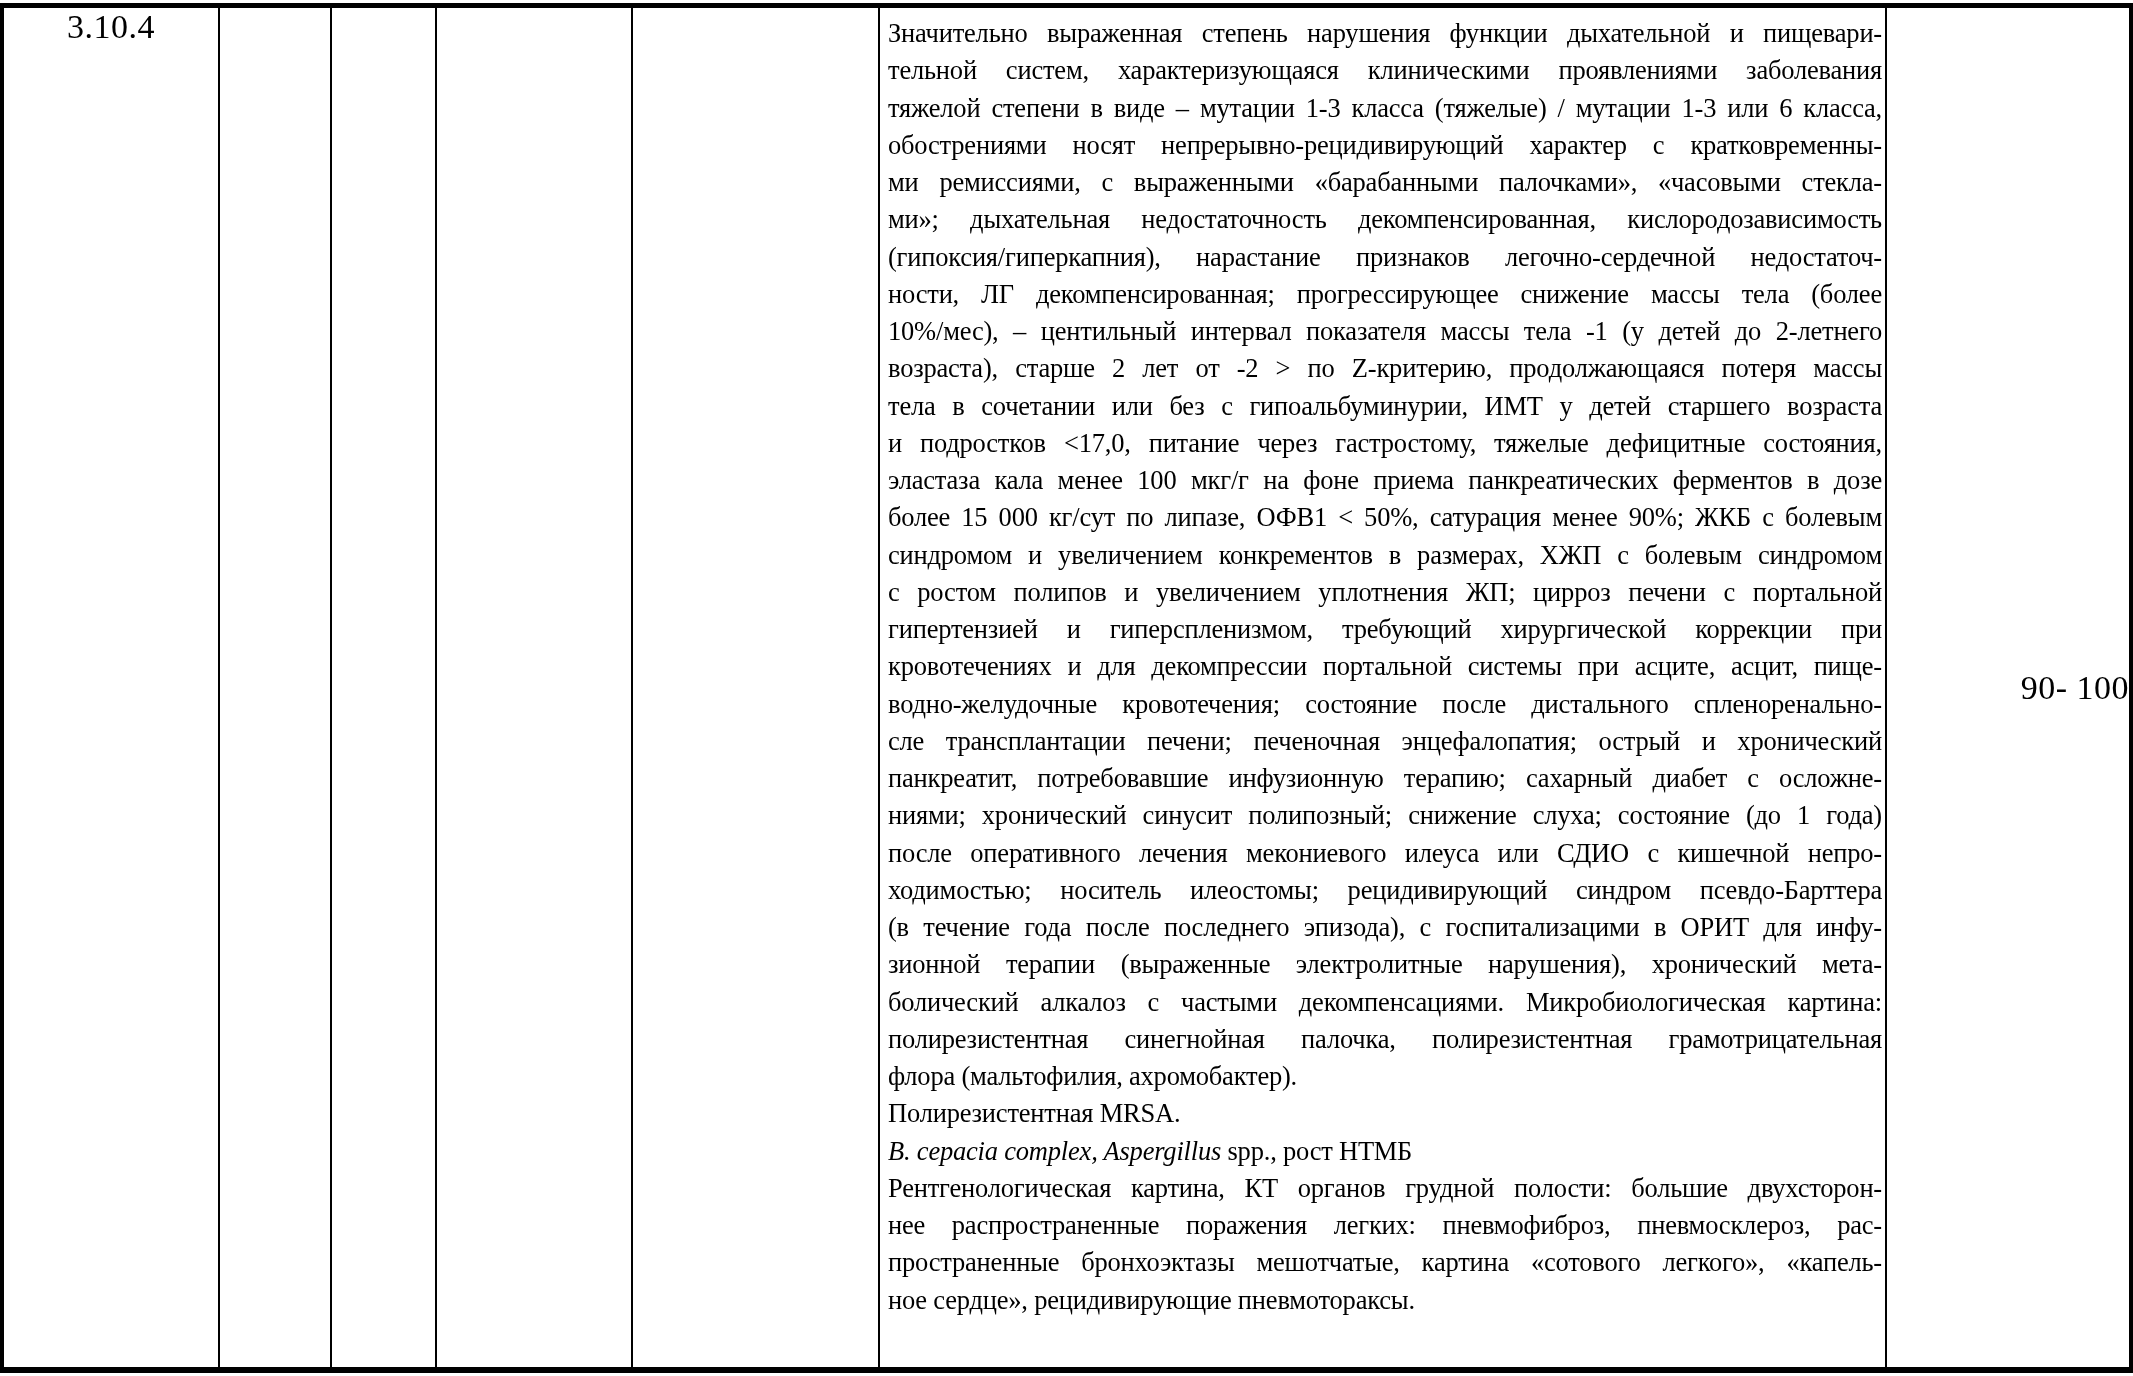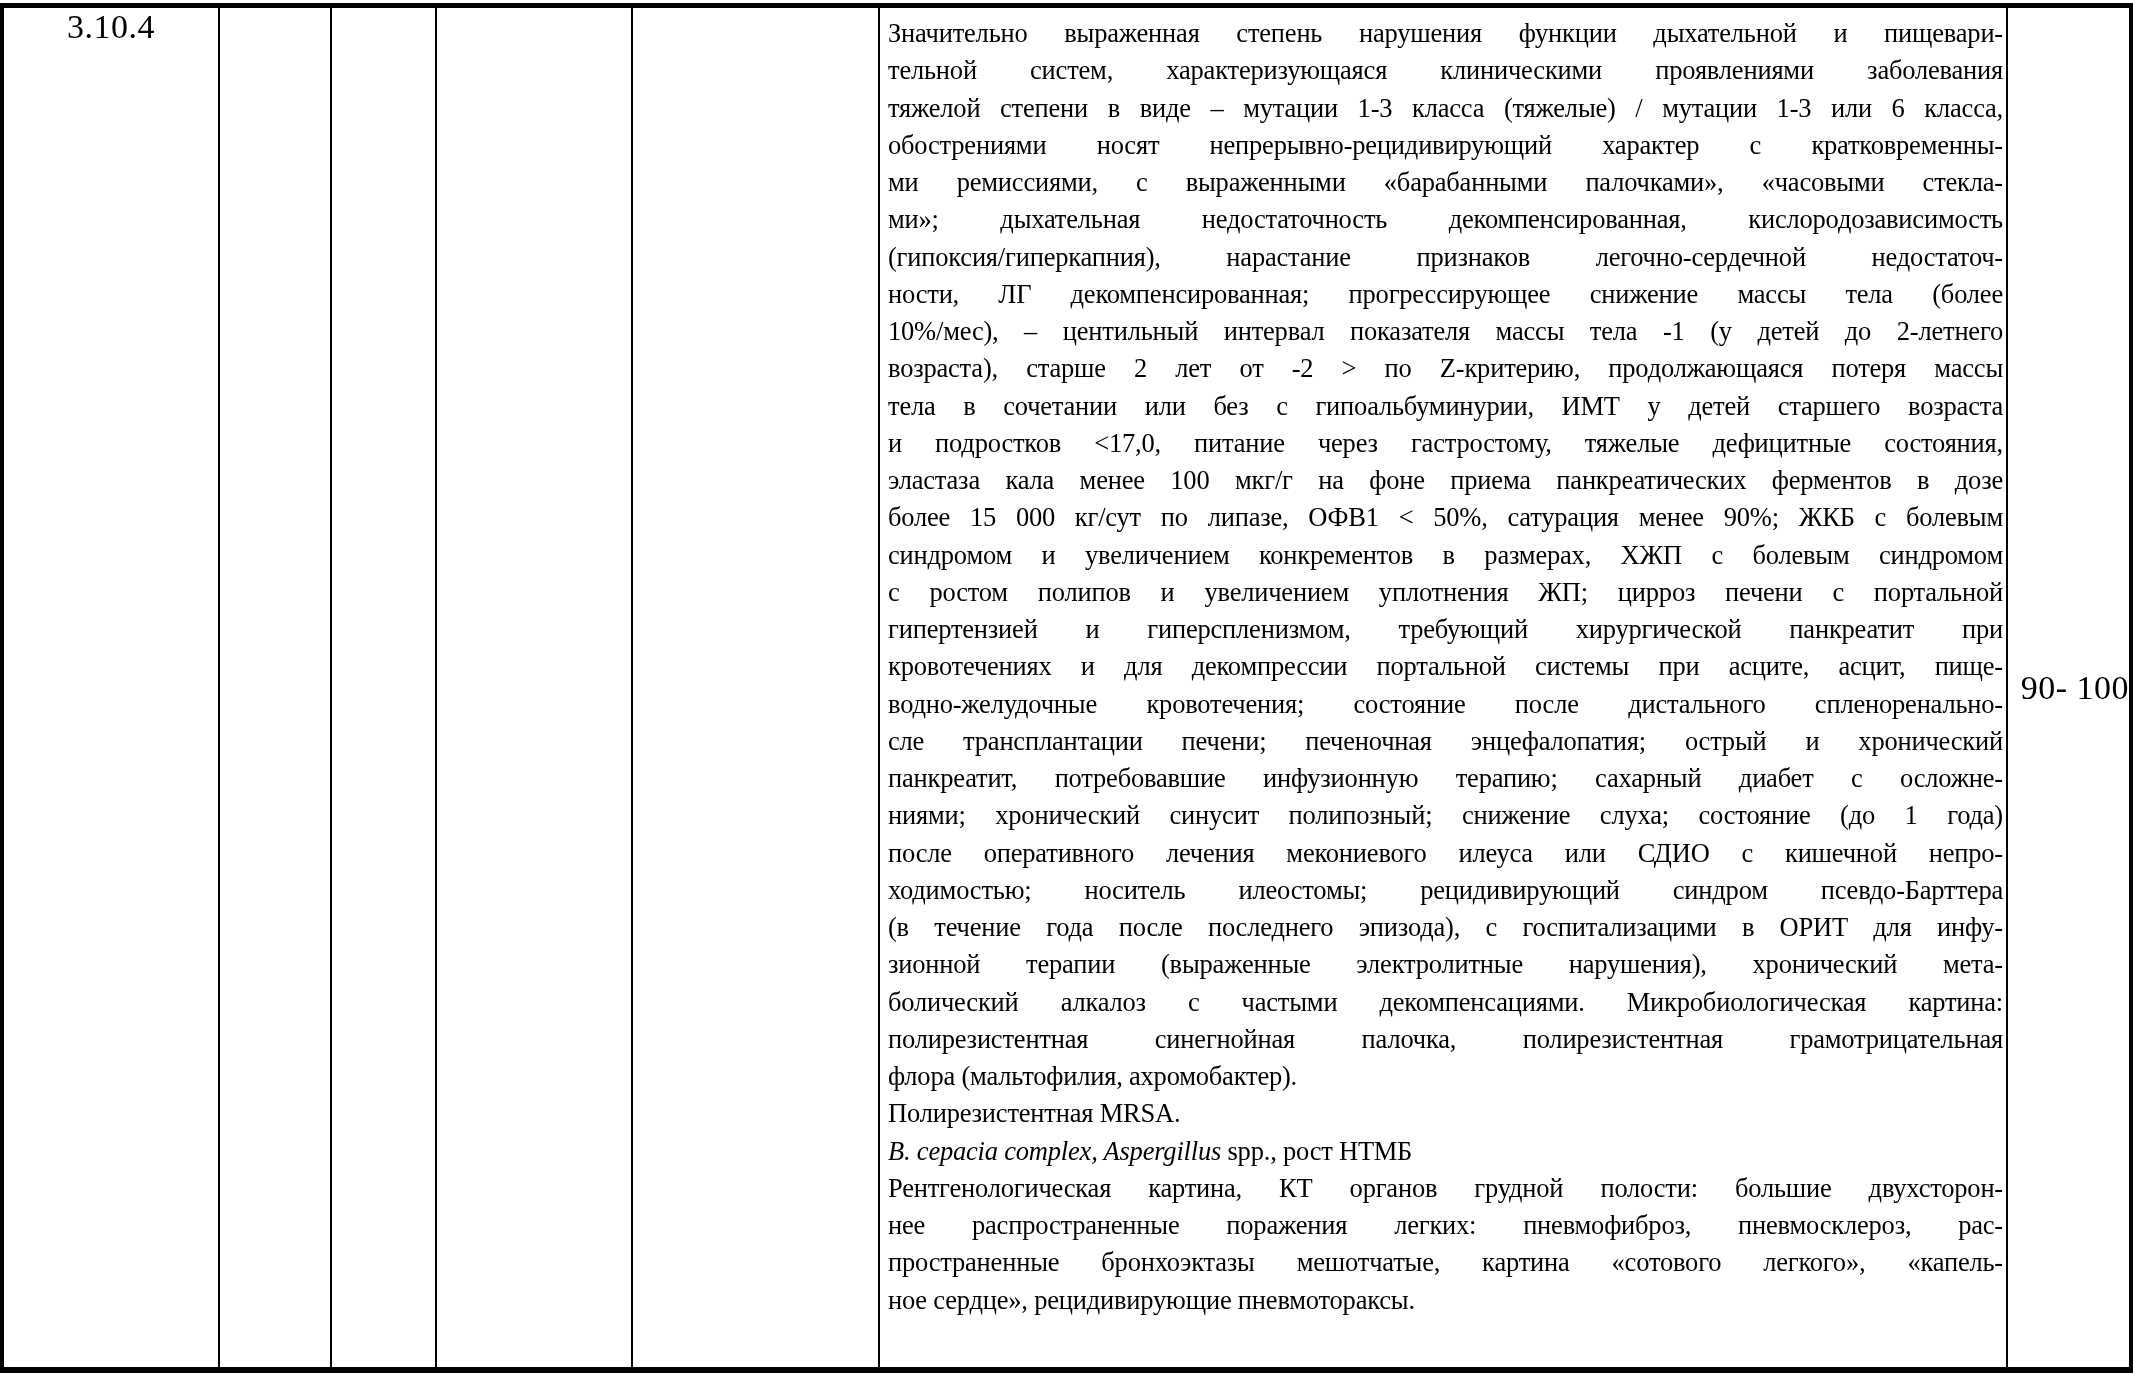--- a/index.html
+++ b/index.html
@@ -33,21 +33,21 @@
     box-sizing: border-box;
     height: 100%;
     border-left: 2px solid #000000;
   }
   .cell:first-child { border-left: none; }
   .c-code   { width: 214px; display: flex; justify-content: center; }
   .c-e1     { width: 112px; }
   .c-e2     { width: 105px; }
   .c-e3     { width: 196px; }
   .c-e4     { width: 247px; }
-  .c-desc   { width: 1128px; padding: 7px 3px 0 8px; }
+  .c-desc   { width: 1007px; padding: 7px 3px 0 8px; }
   .c-score  { flex: 1; display: flex; align-items: center; justify-content: flex-end; }
   .big-num {
     font-size: 34px;
     letter-spacing: 0.5px;
     white-space: pre;
   }
   .line {
     font-size: 26.5px;
     line-height: 37.25px;
     height: 37.25px;
@@ -89,21 +89,21 @@
           <div class="line"><span>(гипоксия/гиперкапния), нарастание признаков легочно-сердечной недостаточ-</span></div>
           <div class="line"><span>ности, ЛГ декомпенсированная; прогрессирующее снижение массы тела (более</span></div>
           <div class="line"><span>10%/мес), – центильный интервал показателя массы тела -1 (у детей до 2-летнего</span></div>
           <div class="line"><span>возраста), старше 2 лет от -2 &gt; по Z-критерию, продолжающаяся потеря массы</span></div>
           <div class="line"><span>тела в сочетании или без с гипоальбуминурии, ИМТ у детей старшего возраста</span></div>
           <div class="line"><span>и подростков &lt;17,0, питание через гастростому, тяжелые дефицитные состояния,</span></div>
           <div class="line"><span>эластаза кала менее 100 мкг/г на фоне приема панкреатических ферментов в дозе</span></div>
           <div class="line"><span>более 15 000 кг/сут по липазе, ОФВ1 &lt; 50%, сатурация менее 90%; ЖКБ с болевым</span></div>
           <div class="line"><span>синдромом и увеличением конкрементов в размерах, ХЖП с болевым синдромом</span></div>
           <div class="line"><span>с ростом полипов и увеличением уплотнения ЖП; цирроз печени с портальной</span></div>
-          <div class="line"><span>гипертензией и гиперспленизмом, требующий хирургической панкреатит при</span></div>
+          <div class="line"><span>гипертензией и гиперспленизмом, требующий хирургической коррекции при</span></div>
           <div class="line"><span>кровотечениях и для декомпрессии портальной системы при асците, асцит, пище-</span></div>
           <div class="line"><span>водно-желудочные кровотечения; состояние после дистального спленоренально-</span></div>
           <div class="line"><span>сле трансплантации печени; печеночная энцефалопатия; острый и хронический</span></div>
           <div class="line"><span>панкреатит, потребовавшие инфузионную терапию; сахарный диабет с осложне-</span></div>
           <div class="line"><span>ниями; хронический синусит полипозный; снижение слуха; состояние (до 1 года)</span></div>
           <div class="line"><span>после оперативного лечения мекониевого илеуса или СДИО с кишечной непро-</span></div>
           <div class="line"><span>ходимостью; носитель илеостомы; рецидивирующий синдром псевдо-Барттера</span></div>
           <div class="line"><span>(в течение года после последнего эпизода), с госпитализацими в ОРИТ для инфу-</span></div>
           <div class="line"><span>зионной терапии (выраженные электролитные нарушения), хронический мета-</span></div>
           <div class="line"><span>болический алкалоз с частыми декомпенсациями. Микробиологическая картина:</span></div>

